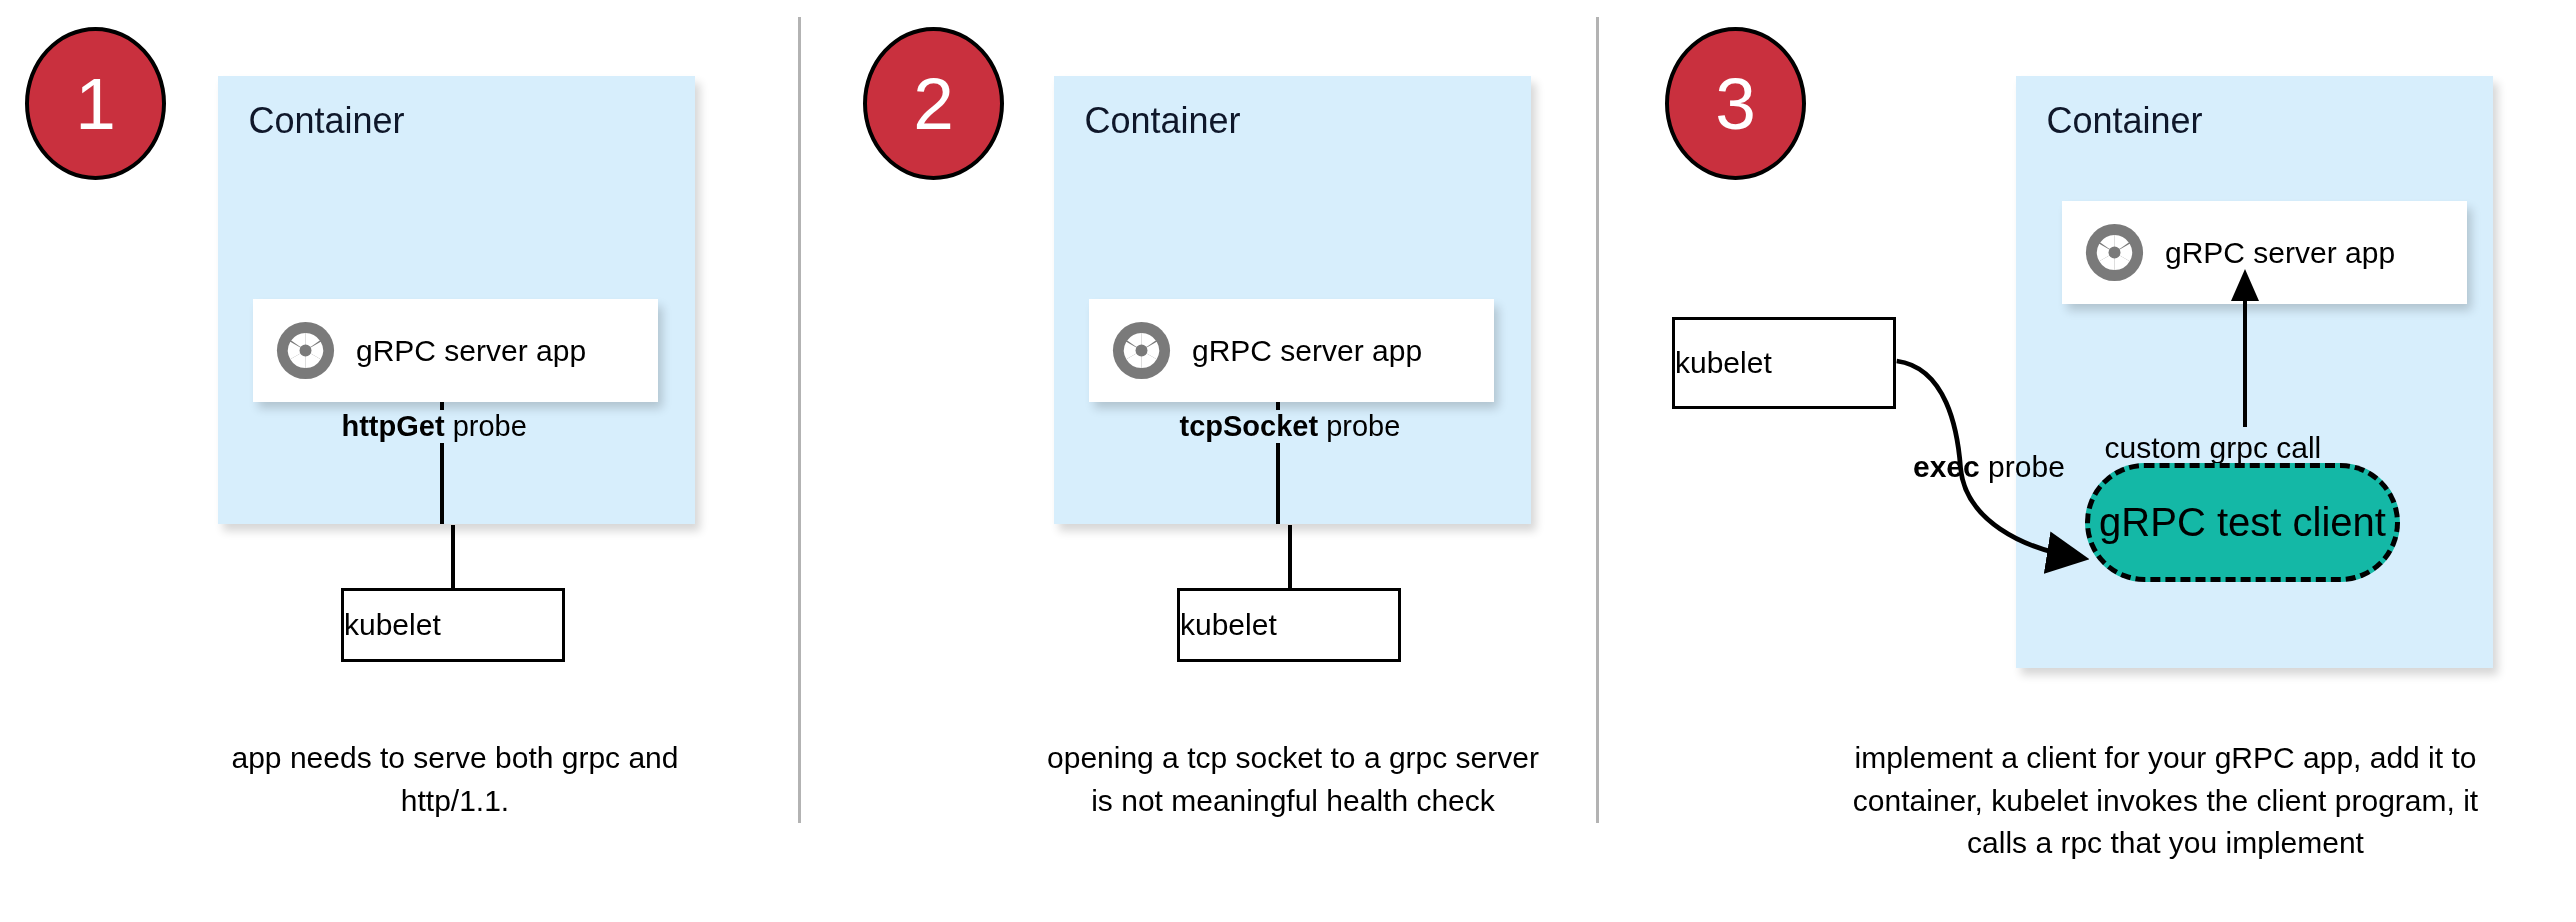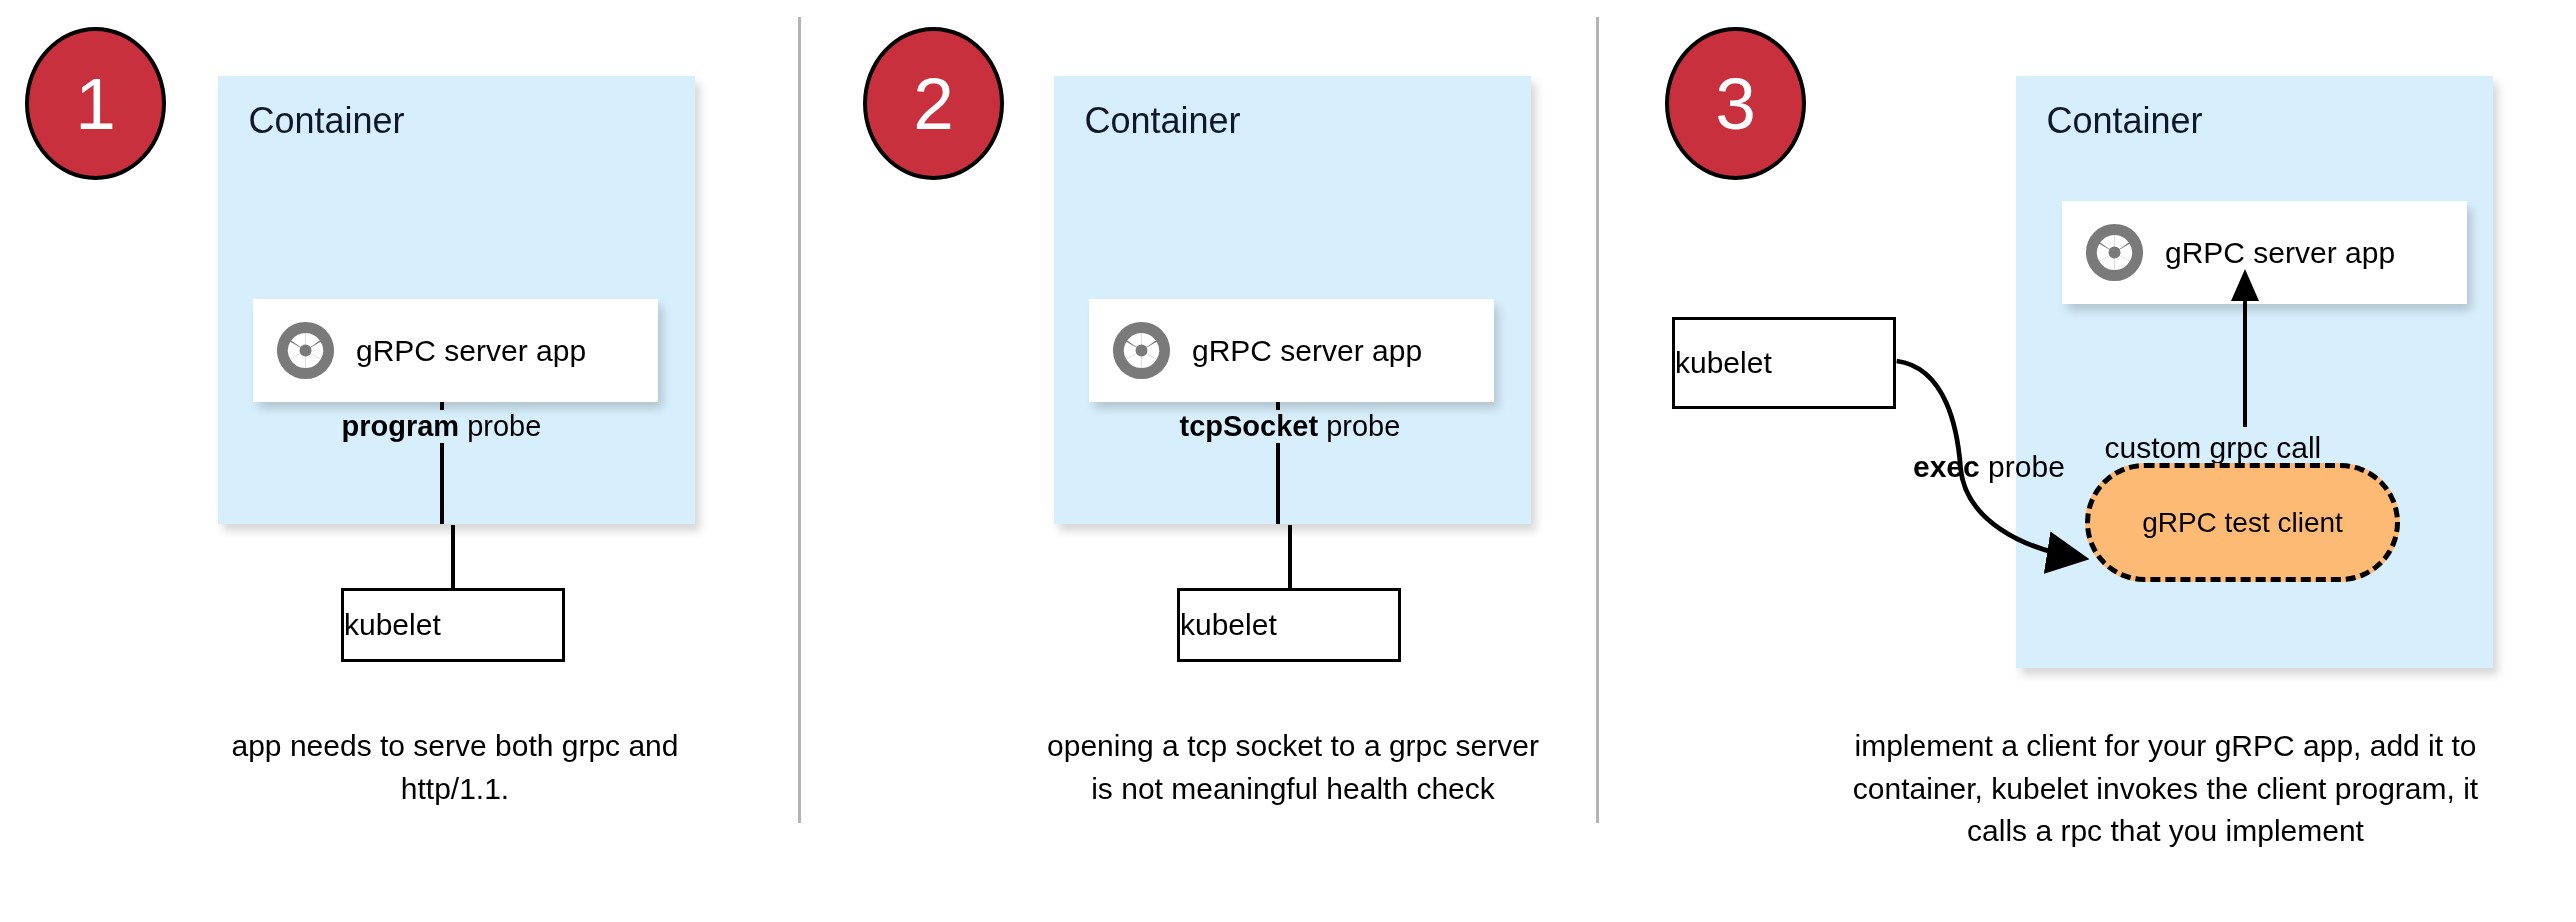--- a/index.html
+++ b/index.html
@@ -126,44 +126,45 @@
     left:1913px;top:450px;
     font-size:30px;
     white-space:nowrap;
   }
   #exec-label b{font-weight:bold;}
 
   .test-client{
     position:absolute;
     left:2085px;top:463px;
     width:315px;height:119px;
-    background:#fdba74;
+    background:#14b8a6;
     border:5.7px dashed #000;
     border-radius:67px;
     box-sizing:border-box;
     display:flex;align-items:center;justify-content:center;
-    font-size:28px;
+    font-size:40px;
   }
 
   #custom-call-label{
     position:absolute;
     left:2095px;top:431px;
     font-size:30px;
     white-space:nowrap;
     background:#d7eefc;
     padding:0 9.5px;
   }
 
   
   .caption{
     position:absolute;
     text-align:center;
     font-size:30px;
     line-height:1.42;
     color:#000;
+    margin-top:12px;
   }
   #caption-1{left:202px;top:725px;width:506px;}
   #caption-2{left:1040px;top:725px;width:506px;}
   #caption-3{left:1841px;top:725px;width:649px;}
 </style>
 </head>
 <body>
 
 <div class="stage">
 
@@ -175,21 +176,21 @@
   </div>
 
   <div class="container-box" id="container-1">
     <div class="container-label">Container</div>
 
     <div class="vline" style="left:222px;top:320px;height:57px;"></div>
     <div class="arrowhead-up" style="left:210px;top:289px;"></div>
     <div class="vline" style="left:222px;top:370px;height:78px;"></div>
 
     <div class="probe-label" id="probe-label-1">
-      <b>program</b><span> probe</span>
+      <b>httpGet</b><span> probe</span>
     </div>
 
     <div class="app-card" id="app-card-1">
       <svg class="grpc-icon" viewBox="0 0 64 64" aria-hidden="true">
         <circle cx="32" cy="32" r="31" fill="#7a7a7a"></circle>
         <g fill="#ffffff">
           <path d="M32 32 L32 13 A19 19 0 0 1 47.5 21.2 Z"></path>
           <path d="M32 32 L48.5 22.5 A19 19 0 0 1 48.5 41.5 Z"></path>
           <path d="M32 32 L48.5 41.5 A19 19 0 0 1 32 51 Z"></path>
           <path d="M32 32 L32 51 A19 19 0 0 1 15.5 41.5 Z"></path>

